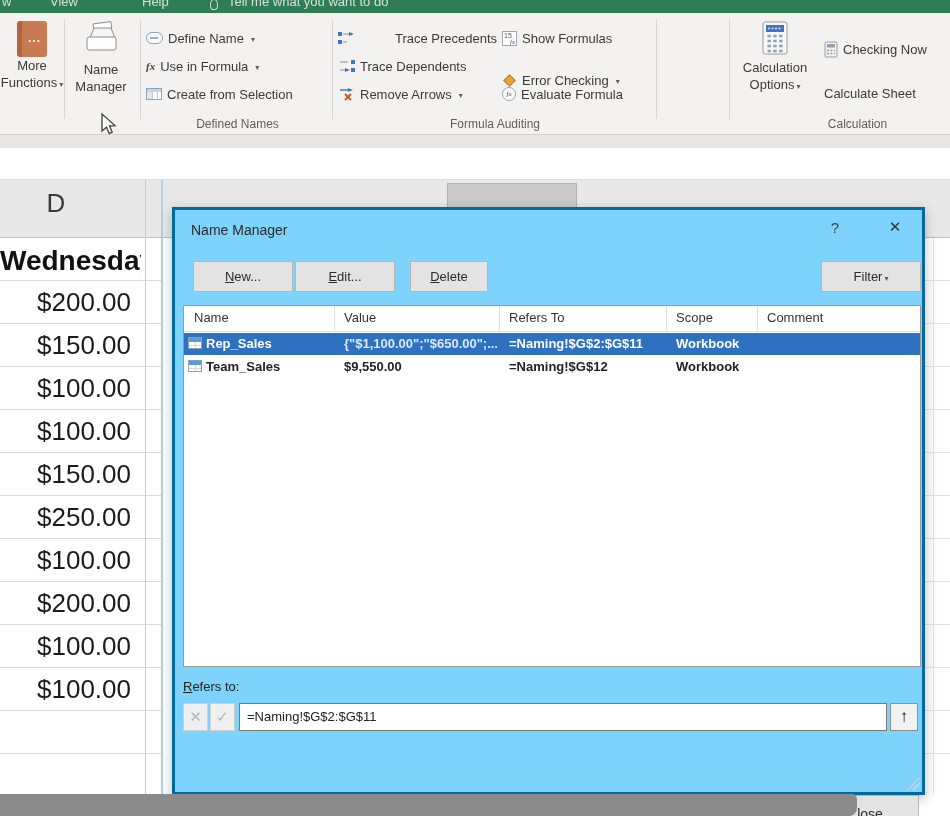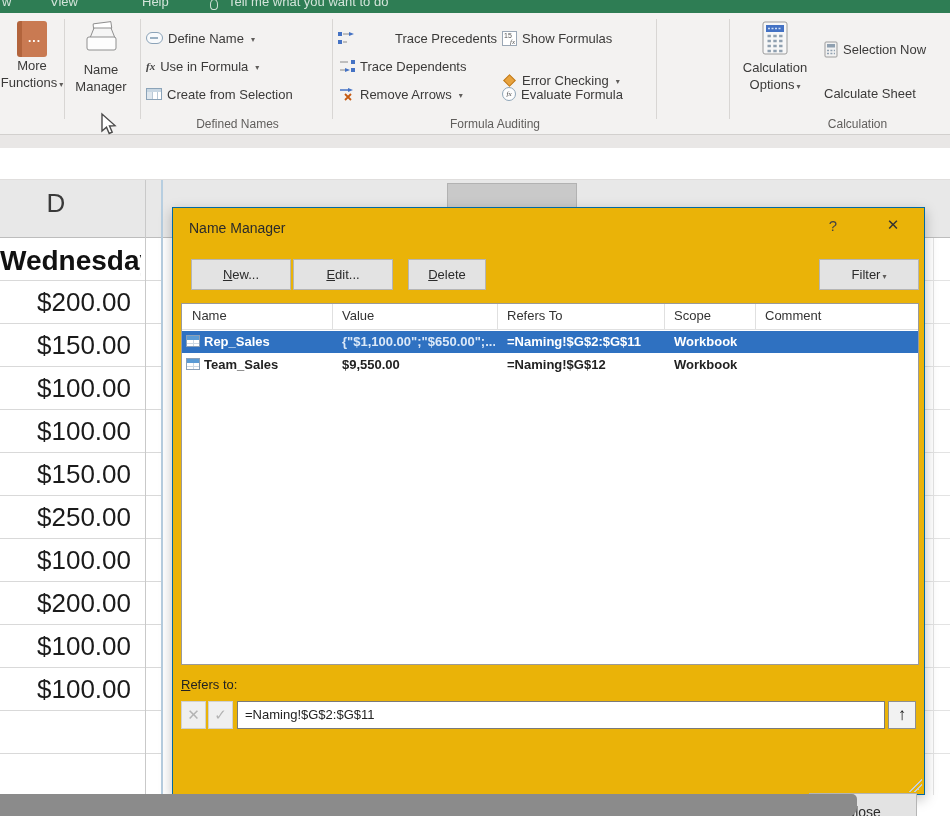--- a/index.html
+++ b/index.html
@@ -47,21 +47,21 @@
     background:repeating-linear-gradient(to bottom, transparent 0 42px, #d9d9d9 42px 43px); }
   .gridlines-r { position:absolute; left:925px; top:238px; width:25px; height:557px;
     background:repeating-linear-gradient(to bottom, transparent 0 42px, #e3e3e3 42px 43px); }
   .vline-d { position:absolute; left:145px; top:180px; width:1px; height:615px; background:#c9c9c9; }
   .vline-sel { position:absolute; left:161px; top:180px; width:2px; height:615px; background:#b7cee0; }
   .vline-r { position:absolute; left:933px; top:238px; width:1px; height:557px; background:#e3e3e3; }
   .daycell { position:absolute; left:0; top:240px; width:141px; height:41px; text-align:right; font-size:28px; font-weight:bold; color:#111; padding-right:6px; line-height:41px; overflow:hidden; }
   .valcell { position:absolute; left:0; width:131px; height:43px; text-align:right; font-size:26px; color:#1b1b1b; line-height:43px; }
 
   
-  .dlg { position:absolute; left:172px; top:207px; width:753px; height:588px; background:#eab308; border:1px solid #0369a1; box-shadow:0 4px 12px rgba(0,0,0,.25); }
+  .dlg { position:absolute; left:172px; top:207px; width:753px; height:588px; background:#7dd3fc; border:3px solid #0369a1; box-shadow:0 4px 12px rgba(0,0,0,.25); }
   .dlg-title { position:absolute; left:16px; top:12px; font-size:14px; color:#2b2b2b; }
   .dlg-help  { position:absolute; left:648px; top:9px; width:24px; text-align:center; font-size:15px; color:#444; cursor:default; }
   .dlg-close { position:absolute; left:706px; top:8px; width:28px; text-align:center; font-size:15px; color:#333; cursor:default; }
   .btn { position:absolute; background:#e3e3e3; border:1px solid #b5b5b5; font-size:13px; color:#2b2b2b; text-align:center; font-family:"Liberation Sans",sans-serif; }
   .btn .accel { display:block; }
   .accel::first-letter { text-decoration:underline; }
   .nmlist { position:absolute; left:8px; top:95px; width:738px; height:362px; background:#fff; border:1px solid #9a9a9a; }
   .nmhead { position:absolute; left:0; top:0; width:100%; height:26px; border-bottom:1px solid #e0e0e0; }
   .nmhead .hc { position:absolute; top:4px; font-size:13px; color:#333; }
   .nm-colsep { position:absolute; top:0; width:1px; height:26px; background:#e0e0e0; }
@@ -192,21 +192,21 @@
       <div class="lbl">Calculation</div>
       <div class="lbl"><span>Options</span><span class="caret">▾</span></div>
     </div>
 
     <div class="smallitem" style="left:824px; top:26px;">
       <svg width="14" height="17">
         <rect x="1" y="1" width="12" height="15" rx="1" fill="#f2f2f2" stroke="#9b9b9b"></rect>
         <rect x="3" y="3" width="8" height="3.5" fill="#8fa0b0"></rect>
         <path d="M3 9.5 H11 M3 12.5 H11" stroke="#8fa0b0" stroke-width="1.6" stroke-dasharray="2 1.4"></path>
       </svg>
-      <span>Selection Now</span>
+      <span>Checking Now</span>
     </div>
     <div class="smallitem" style="left:824px; top:68px;flex-direction:column;">
       <svg width="17" height="16">
         <rect x="1" y="1" width="12" height="13" fill="#fff" stroke="#9b9b9b"></rect>
         <path d="M1 4.5 H13 M1 8 H13 M5 1 V14" stroke="#c3cfda" stroke-width="1"></path>
         <rect x="9" y="7" width="7" height="8" rx="1" fill="#e8e8e8" stroke="#8a8a8a"></rect>
         <rect x="10.5" y="8.5" width="4" height="2" fill="#8fa0b0"></rect>
       </svg>
       <span>Calculate Sheet</span>
     </div>

